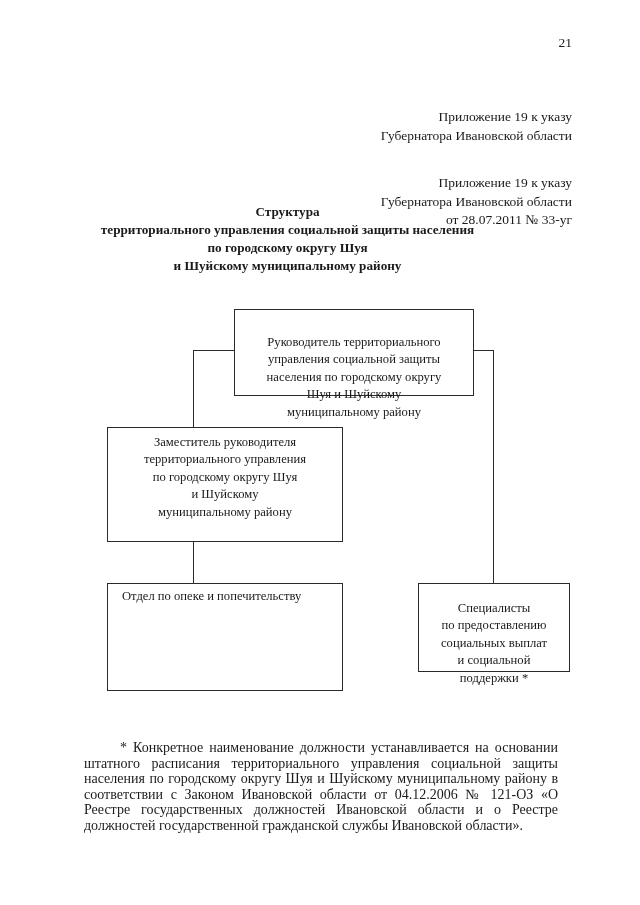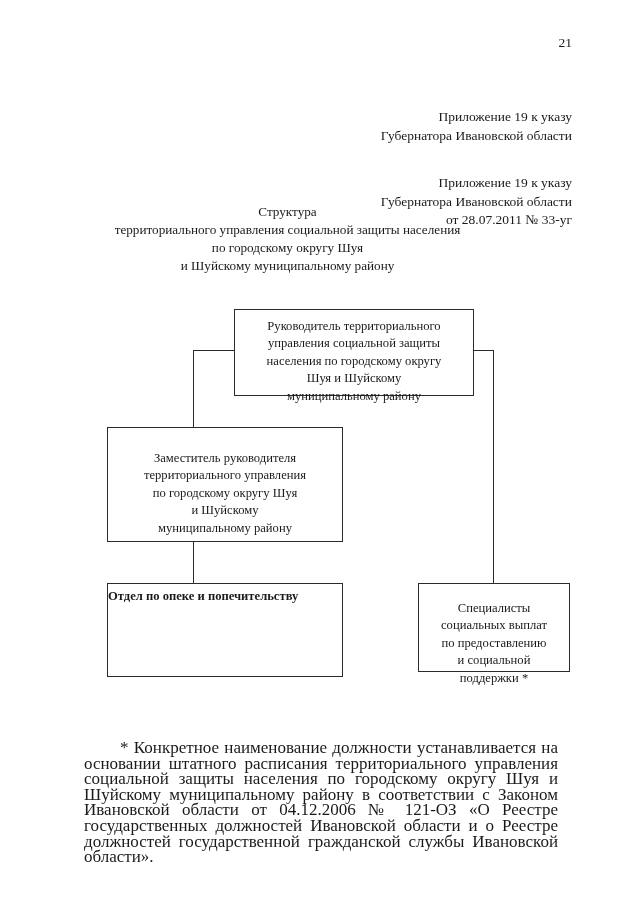--- a/index.html
+++ b/index.html
@@ -44,21 +44,21 @@
   .ref-block-2 { top: 131px; }
   .ref-line { display: block; }
 
   
   .doc-title {
     position: absolute;
     top: 203px;
     left: 0;
     width: 575px;
     text-align: center;
-    font-weight: normal;
+    font-weight: bold;
     font-size: 13.2px;
     line-height: 18px;
   }
   .doc-title .t-line { display: block; }
 
   
   .chart {
     position: absolute;
     top: 0;
     left: 0;
@@ -75,33 +75,33 @@
     line-height: 17.4px;
     text-align: center;
     pointer-events: auto;
   }
   .node .n-line { display: block; }
 
   
   .node-head {
     left: 234px;  top: 309px;
     width: 240px; height: 87px;
-    padding-top: 8px;
+    padding-top: 24px;
   }
   .node-deputy {
     left: 107px;  top: 427px;
     width: 236px; height: 115px;
-    padding-top: 22px;
+    padding-top: 6px;
   }
   .node-otdel {
     left: 107px;  top: 583px;
-    width: 236px; height: 94px;
+    width: 236px; height: 108px;
     padding-top: 4px;
     text-align: left;
-    font-weight: bold;
+    padding-left: 14px;
   }
   .node-spec {
     left: 418px;  top: 583px;
     width: 152px; height: 89px;
     padding-top: 16px;
   }
 
   
   .line {
     position: absolute;
@@ -119,21 +119,21 @@
   
   .conn-right-h { left: 474px; top: 350px; width: 20px; }
   .conn-right-v { left: 493px; top: 350px; height: 233px; }
 
   
   .footnote {
     position: absolute;
     left: 84px;
     top: 740px;
     width: 474px;
-    font-size: 17px;
+    font-size: 14px;
     line-height: 15.6px;
     text-align: justify;
     text-indent: 36px;
     hyphens: none;
   }
 </style>
 </head>
 <body>
 
 <div class="page">
@@ -181,22 +181,22 @@
       <span class="n-line">и Шуйскому</span>
       <span class="n-line">муниципальному району</span>
     </div>
 
     <div class="node node-otdel">
       <span class="n-line">Отдел по опеке и попечительству</span>
     </div>
 
     <div class="node node-spec">
       <span class="n-line">Специалисты</span>
+      <span class="n-line">по предоставлению</span>
       <span class="n-line">социальных выплат</span>
-      <span class="n-line">по предоставлению</span>
       <span class="n-line">и социальной</span>
       <span class="n-line">поддержки *</span>
     </div>
 
   </div>
 
   <div class="footnote">* Конкретное наименование должности устанавливается на основании штатного расписания территориального управления социальной защиты населения по городскому округу Шуя и Шуйскому муниципальному району в соответствии с Законом Ивановской области от 04.12.2006 № 121-ОЗ «О Реестре государственных должностей Ивановской области и о Реестре должностей государственной гражданской службы Ивановской области».</div>
 
 </div>
 

